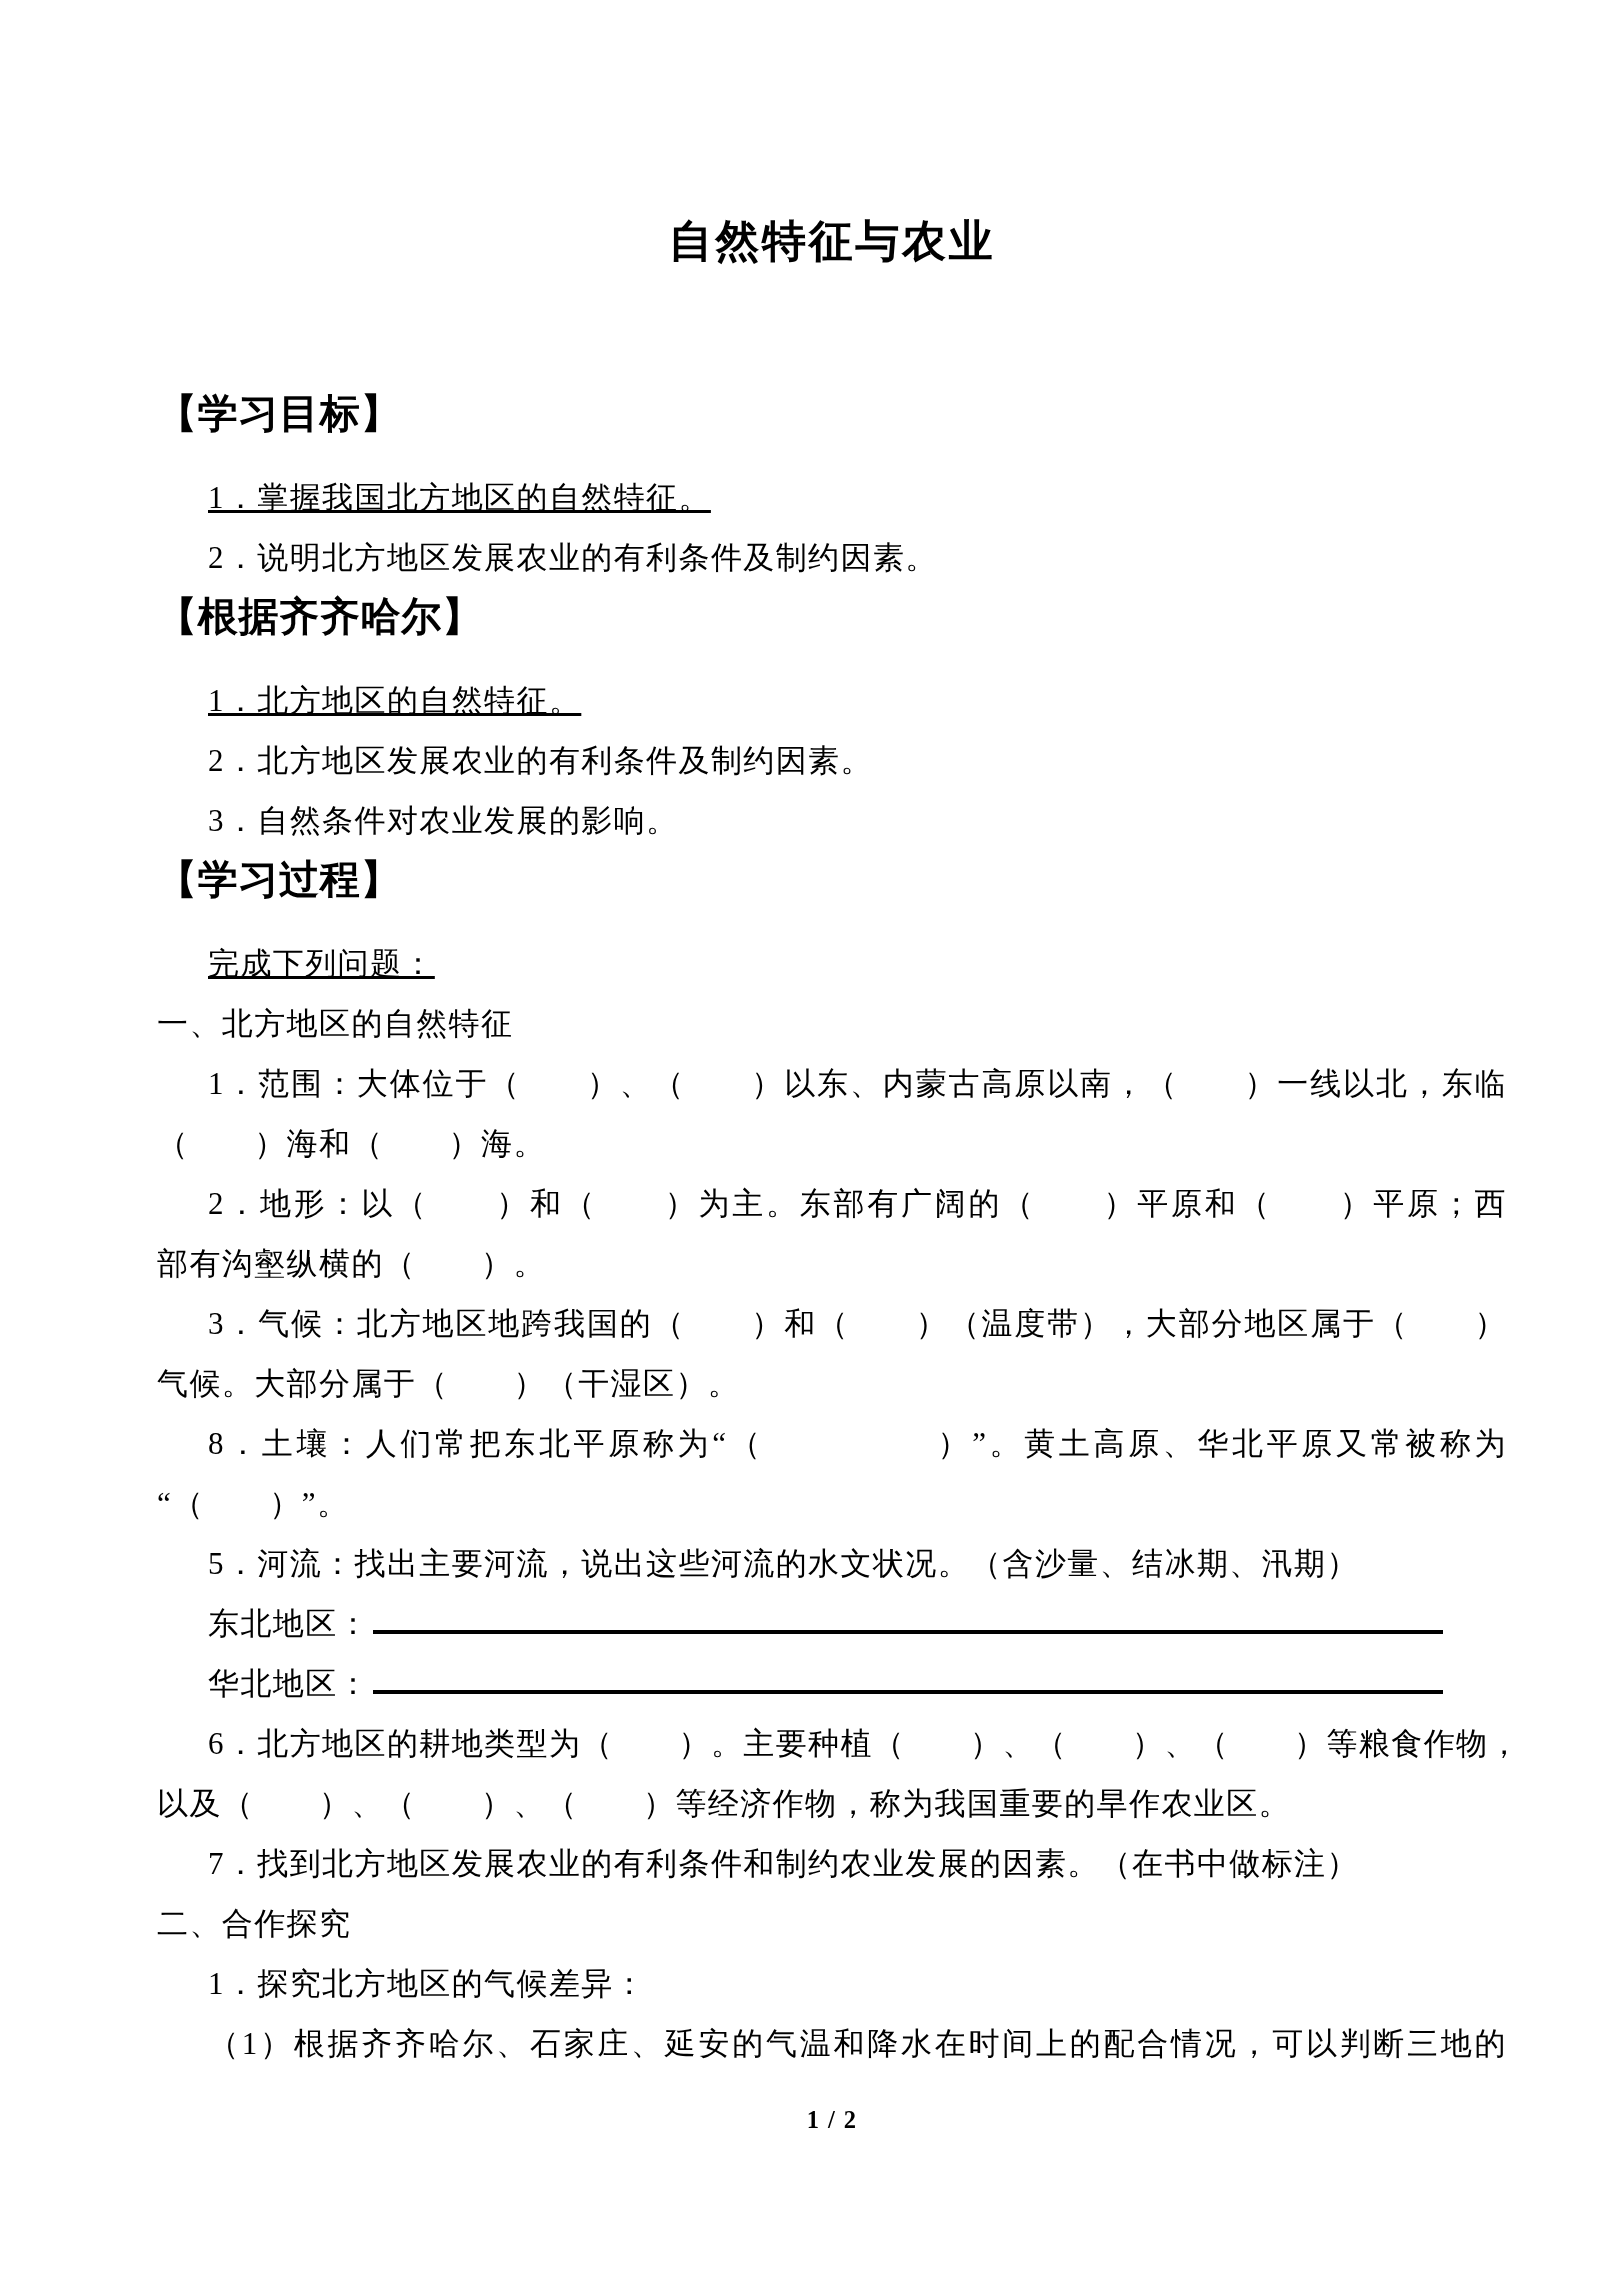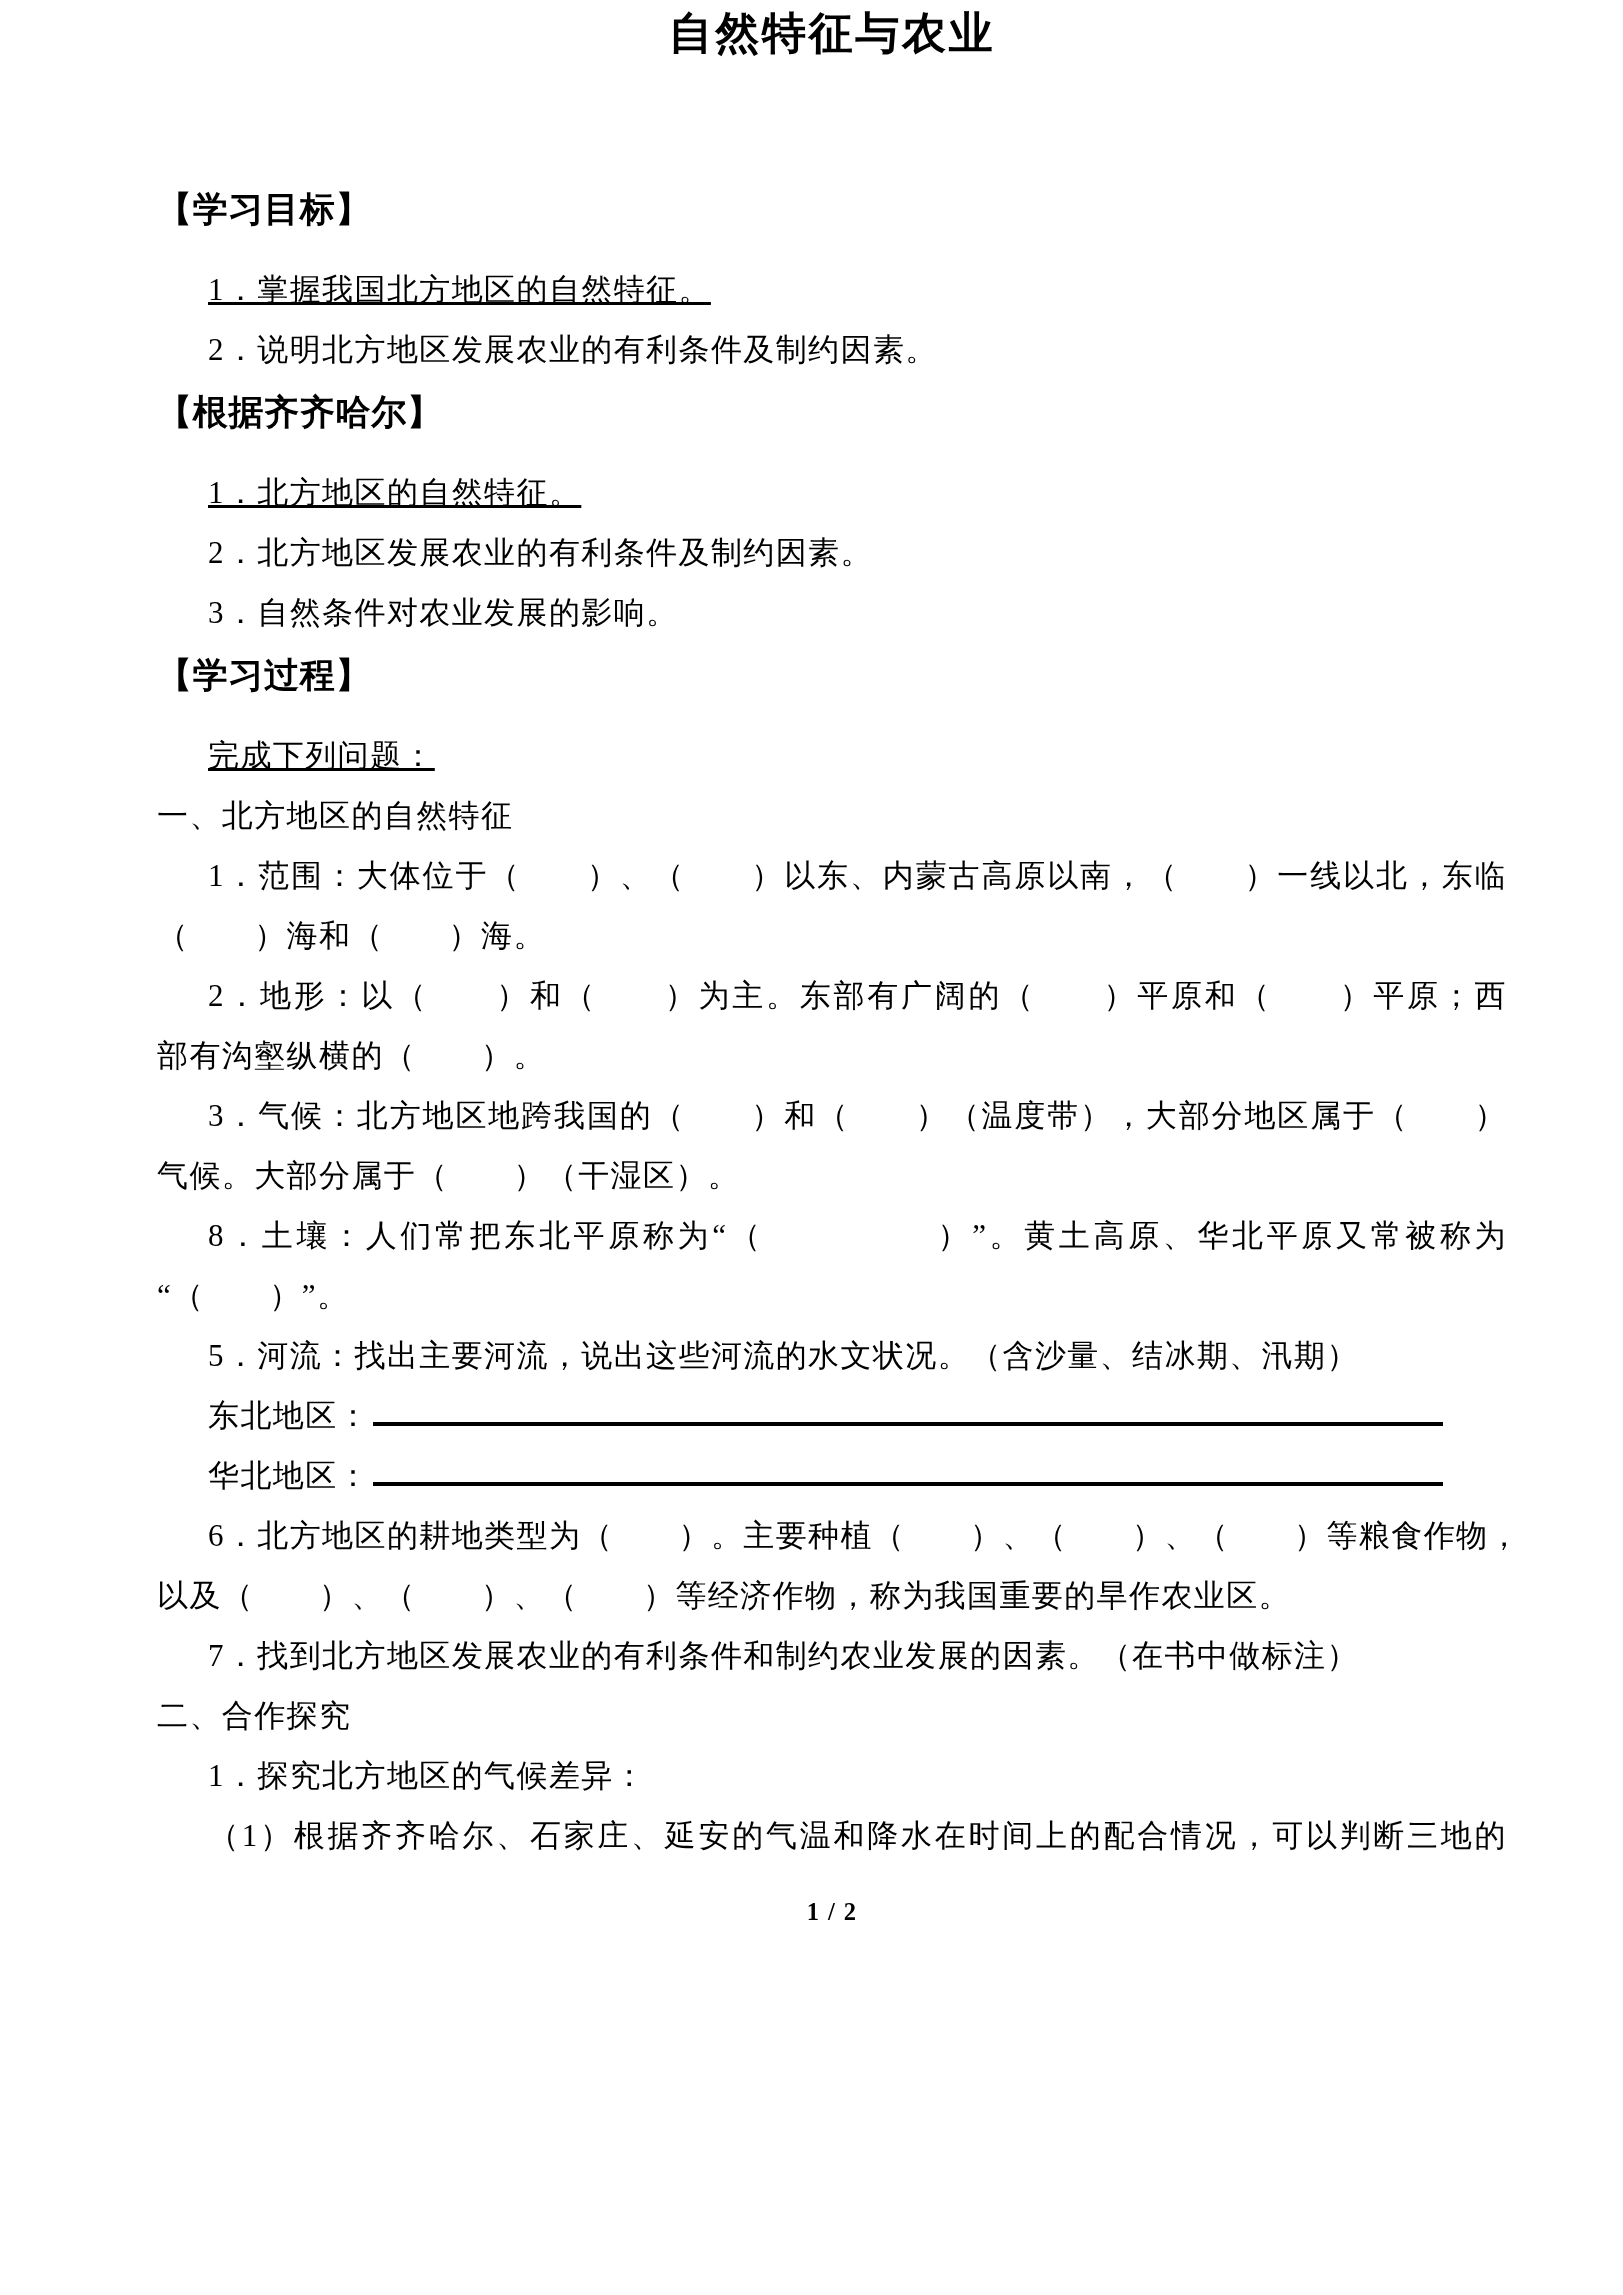--- a/index.html
+++ b/index.html
@@ -6,20 +6,21 @@
     margin: 0;
     padding: 0;
     background: #ffffff;
   }
   .page {
     position: relative;
     width: 1623px;
     height: 2295px;
     background: #ffffff;
     color: #000000;
+    padding-top: 208px;
     box-sizing: border-box;
     overflow: hidden;
     font-family: "Liberation Serif", serif;
   }
   .line {
     box-sizing: border-box;
     width: 1350px;
     margin-left: 157px;
     font-size: 31px;
     line-height: 60px;
@@ -28,25 +29,25 @@
   }
   .title {
     font-size: 44px;
     font-weight: bold;
     text-align: center;
     line-height: 68px;
     letter-spacing: 2.7px;
     margin-bottom: 109px;
   }
   .bracket-header {
-    font-size: 35px;
+    font-size: 40px;
     font-weight: bold;
     line-height: 64px;
     letter-spacing: 0.7px;
-    font-family: Liberation Sans, sans-serif;
+    font-family: Liberation Mono, monospace;
   }
   .bracket-header + .line {
     margin-top: 19px;
     text-decoration: underline;
   }
   .indent {
     padding-left: 51px;
   }
   .justify {
     text-align: justify;

